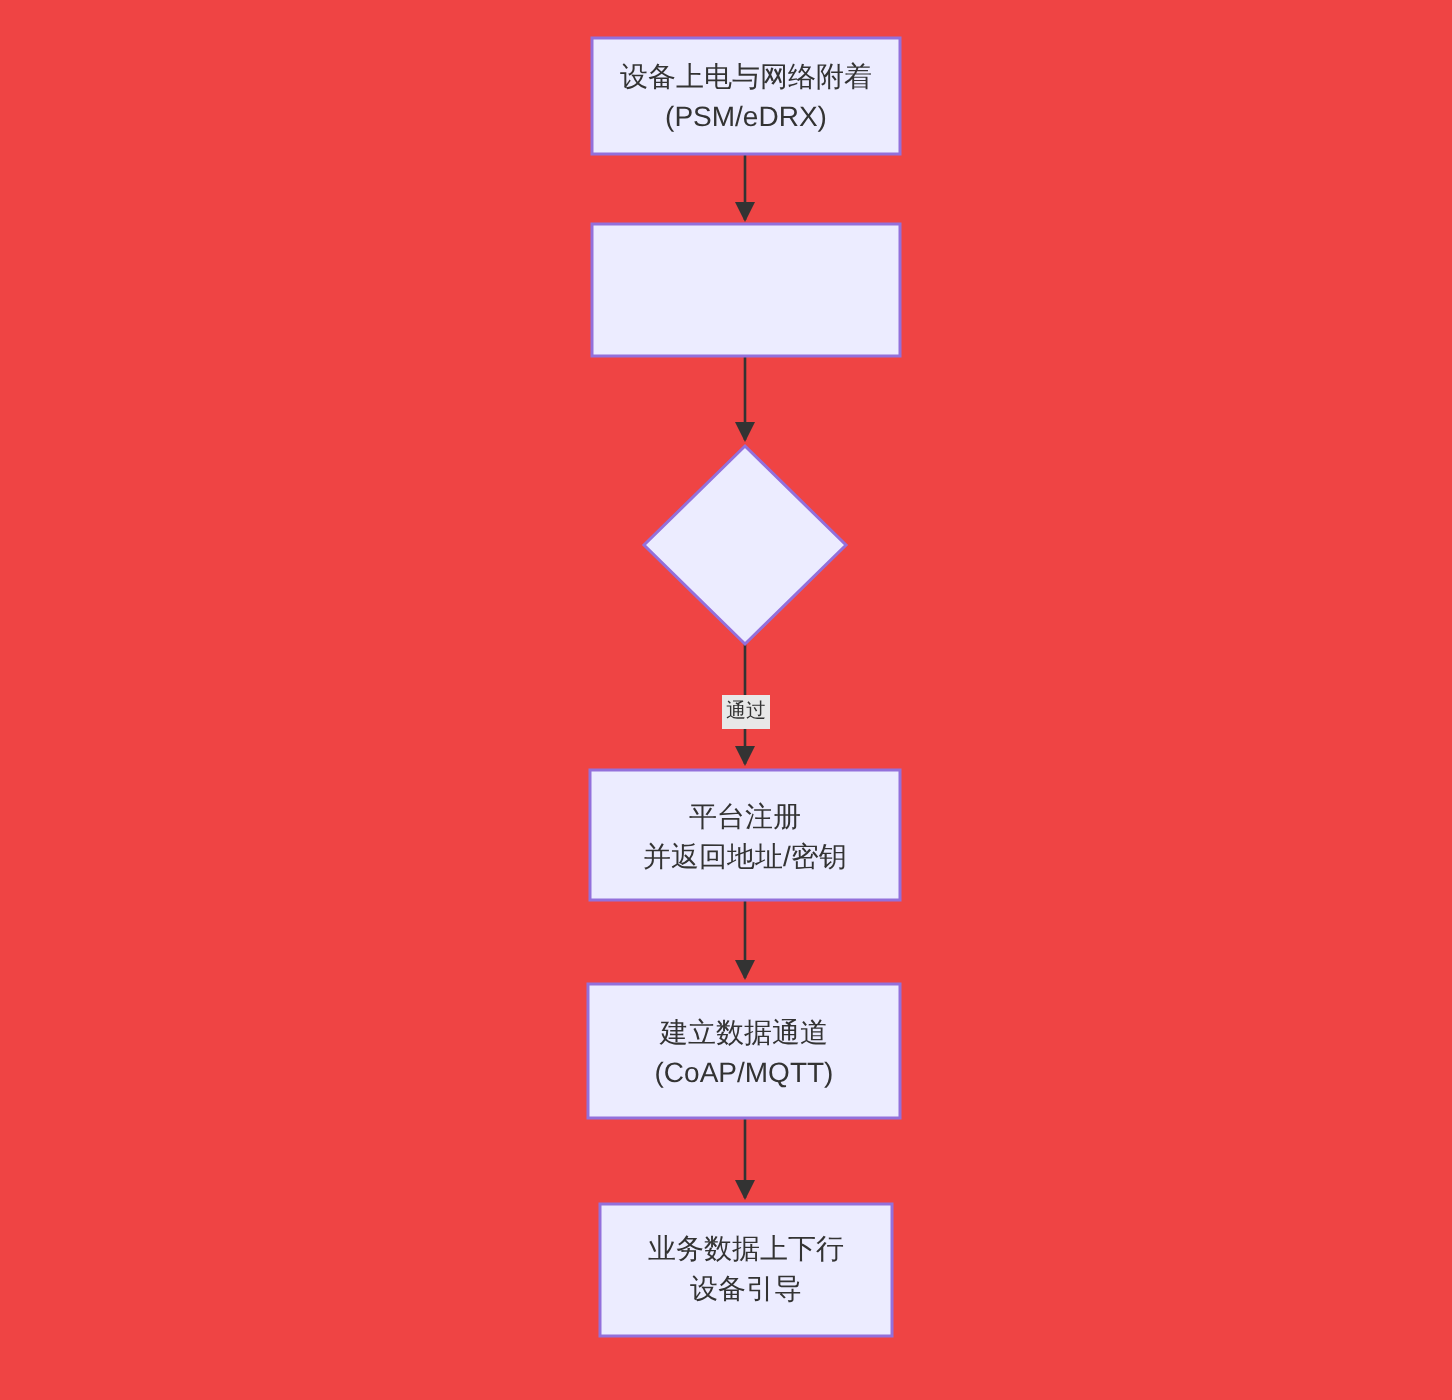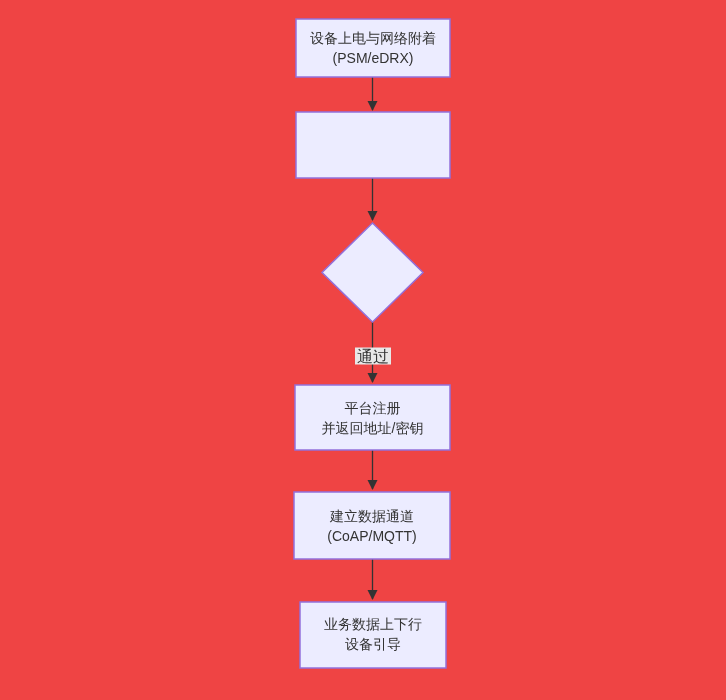--- a/index.html
+++ b/index.html
@@ -34,21 +34,21 @@
     line-height: 20px;
     z-index: 2;
   }
   .edge-label {
     position: absolute;
     left: 373px;
     top: 356px;
     transform: translate(-50%, -50%);
     background: #e8e8e8;
     color: #333333;
-    font-size: 16px;
+    font-size: 10px;
     line-height: 17px;
     padding: 0 2px;
     z-index: 3;
   }
 </style>
 </head>
 <body>
 
 <div class="canvas">
 

